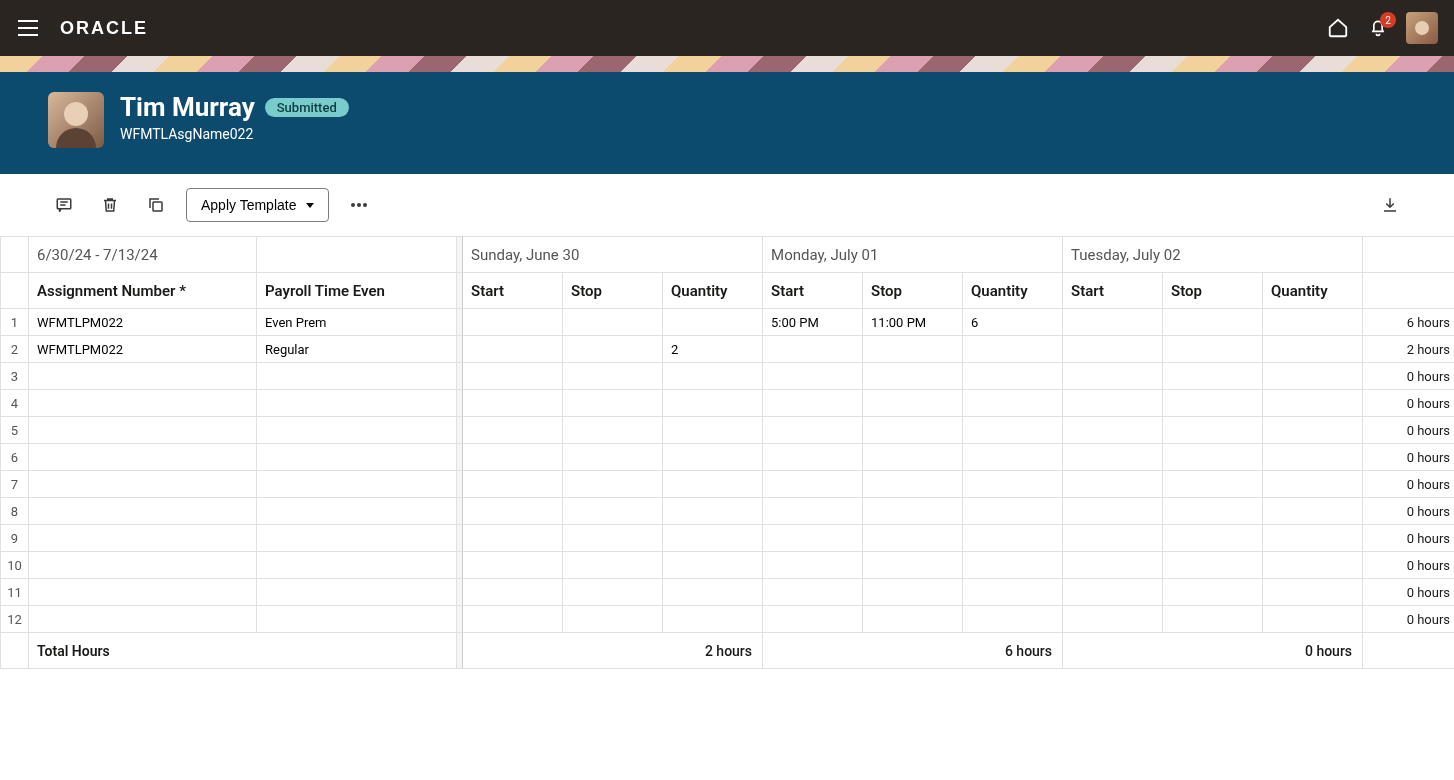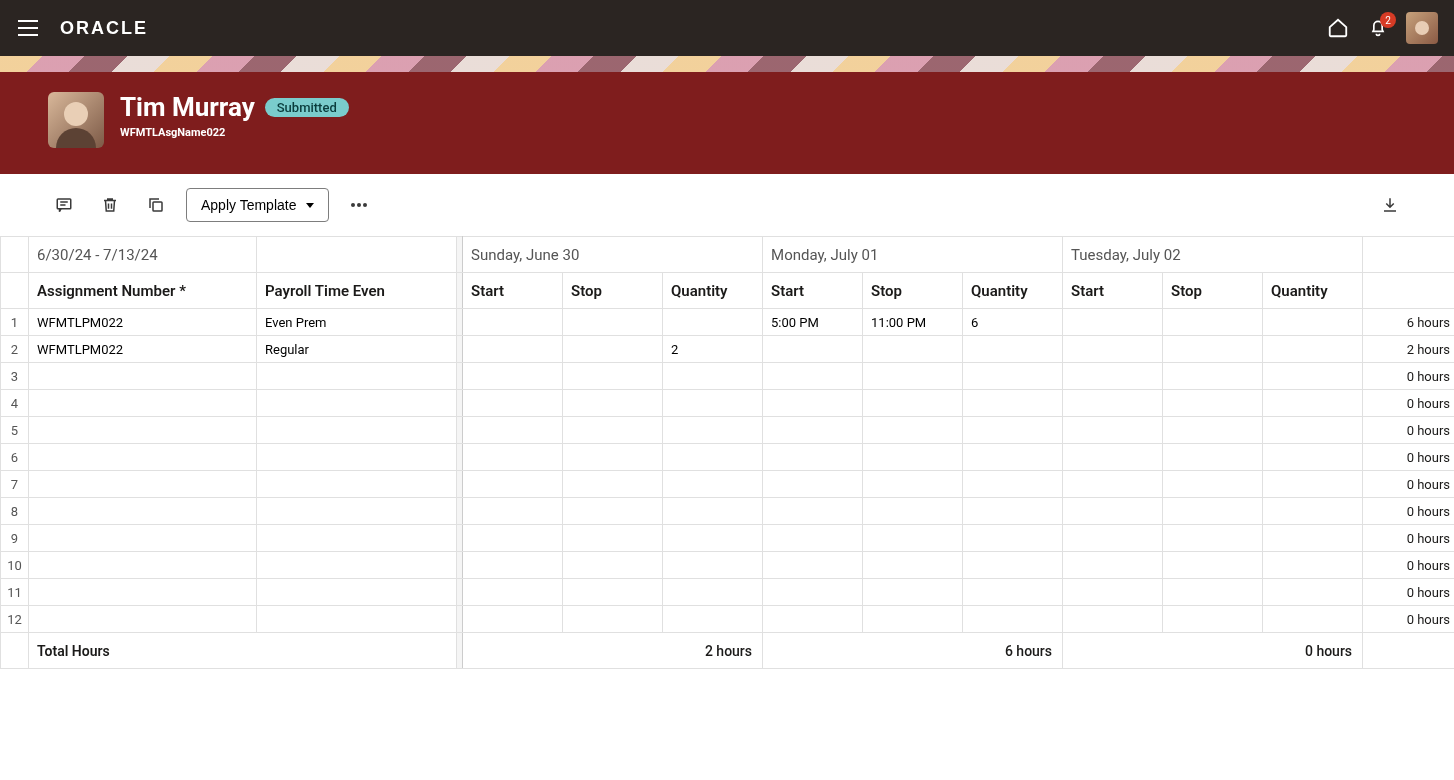--- a/index.html
+++ b/index.html
@@ -14,30 +14,30 @@
   .avatar-sm { width:32px; height:32px; border-radius:4px; background: linear-gradient(135deg,#c7a27c,#8a5a44); margin-left:8px; cursor:pointer; display:flex; align-items:center; justify-content:center;}
   .avatar-sm .head { width:14px; height:14px; border-radius:50%; background:#e8cdb5; position:relative;}
 
   
   .deco-strip { height: 16px; background:
     repeating-linear-gradient(135deg, #f0c98a 0 30px, #d58fa3 30px 60px, #8a4b56 60px 90px, #e6d7d1 90px 120px);
     opacity:0.85;
   }
 
   
-  .header-panel { background:#7f1d1d; color:#fff; padding: 20px 48px 26px 48px; position:relative; }
+  .header-panel { background:#0c4a6e; color:#fff; padding: 20px 48px 26px 48px; position:relative; }
   .header-row1 { display:flex; align-items:flex-start; }
   .avatar-lg { width:56px; height:56px; border-radius:6px; background:linear-gradient(135deg,#d9b89a,#7d5a47); margin-right:16px; position:relative; overflow:hidden; flex-shrink:0;}
   .avatar-lg::after{ content:""; position:absolute; top:10px; left:16px; width:24px; height:24px; border-radius:50%; background:#e9cfb6;}
   .avatar-lg::before{ content:""; position:absolute; bottom:-8px; left:8px; width:40px; height:28px; border-radius:20px 20px 0 0; background:#5c4234;}
   .title-block { display:flex; flex-direction:column; }
   .title-line { display:flex; align-items:center; gap:10px; }
   .person-name { font-size:26px; font-weight:700; }
   .status-chip { background:#7acccc; color:#0a3d3d; border-radius:12px; padding:2px 12px; font-size:13px; font-weight:500;}
-  .subtitle { font-size:11px; margin-top:4px; font-weight:700; }
+  .subtitle { font-size:14px; margin-top:4px; font-weight:400; }
   .header-actions { margin-left:auto; display:flex; gap:10px; align-items:flex-start;}
   .btn { border:none; border-radius:4px; padding:8px 16px; font-size:14px; cursor:pointer; font-weight:500;}
   .btn.ghost { background:rgba(255,255,255,0.12); color:#fff; }
   .btn.outline { background:transparent; color:#fff; border:1px solid rgba(255,255,255,0.5); display:flex; align-items:center; gap:8px;}
   .btn.primary { background:#fff; color:#1b1a19; }
   .caret-down { width:0; height:0; border-left:4px solid transparent; border-right:4px solid transparent; border-top:5px solid currentColor; }
 
   .info-row { margin-top:22px; display:flex; gap:24px; font-size:14px; }
   .info-label { color:#e0cdd0; margin-right:6px; }
   .info-val { font-weight:600; }

